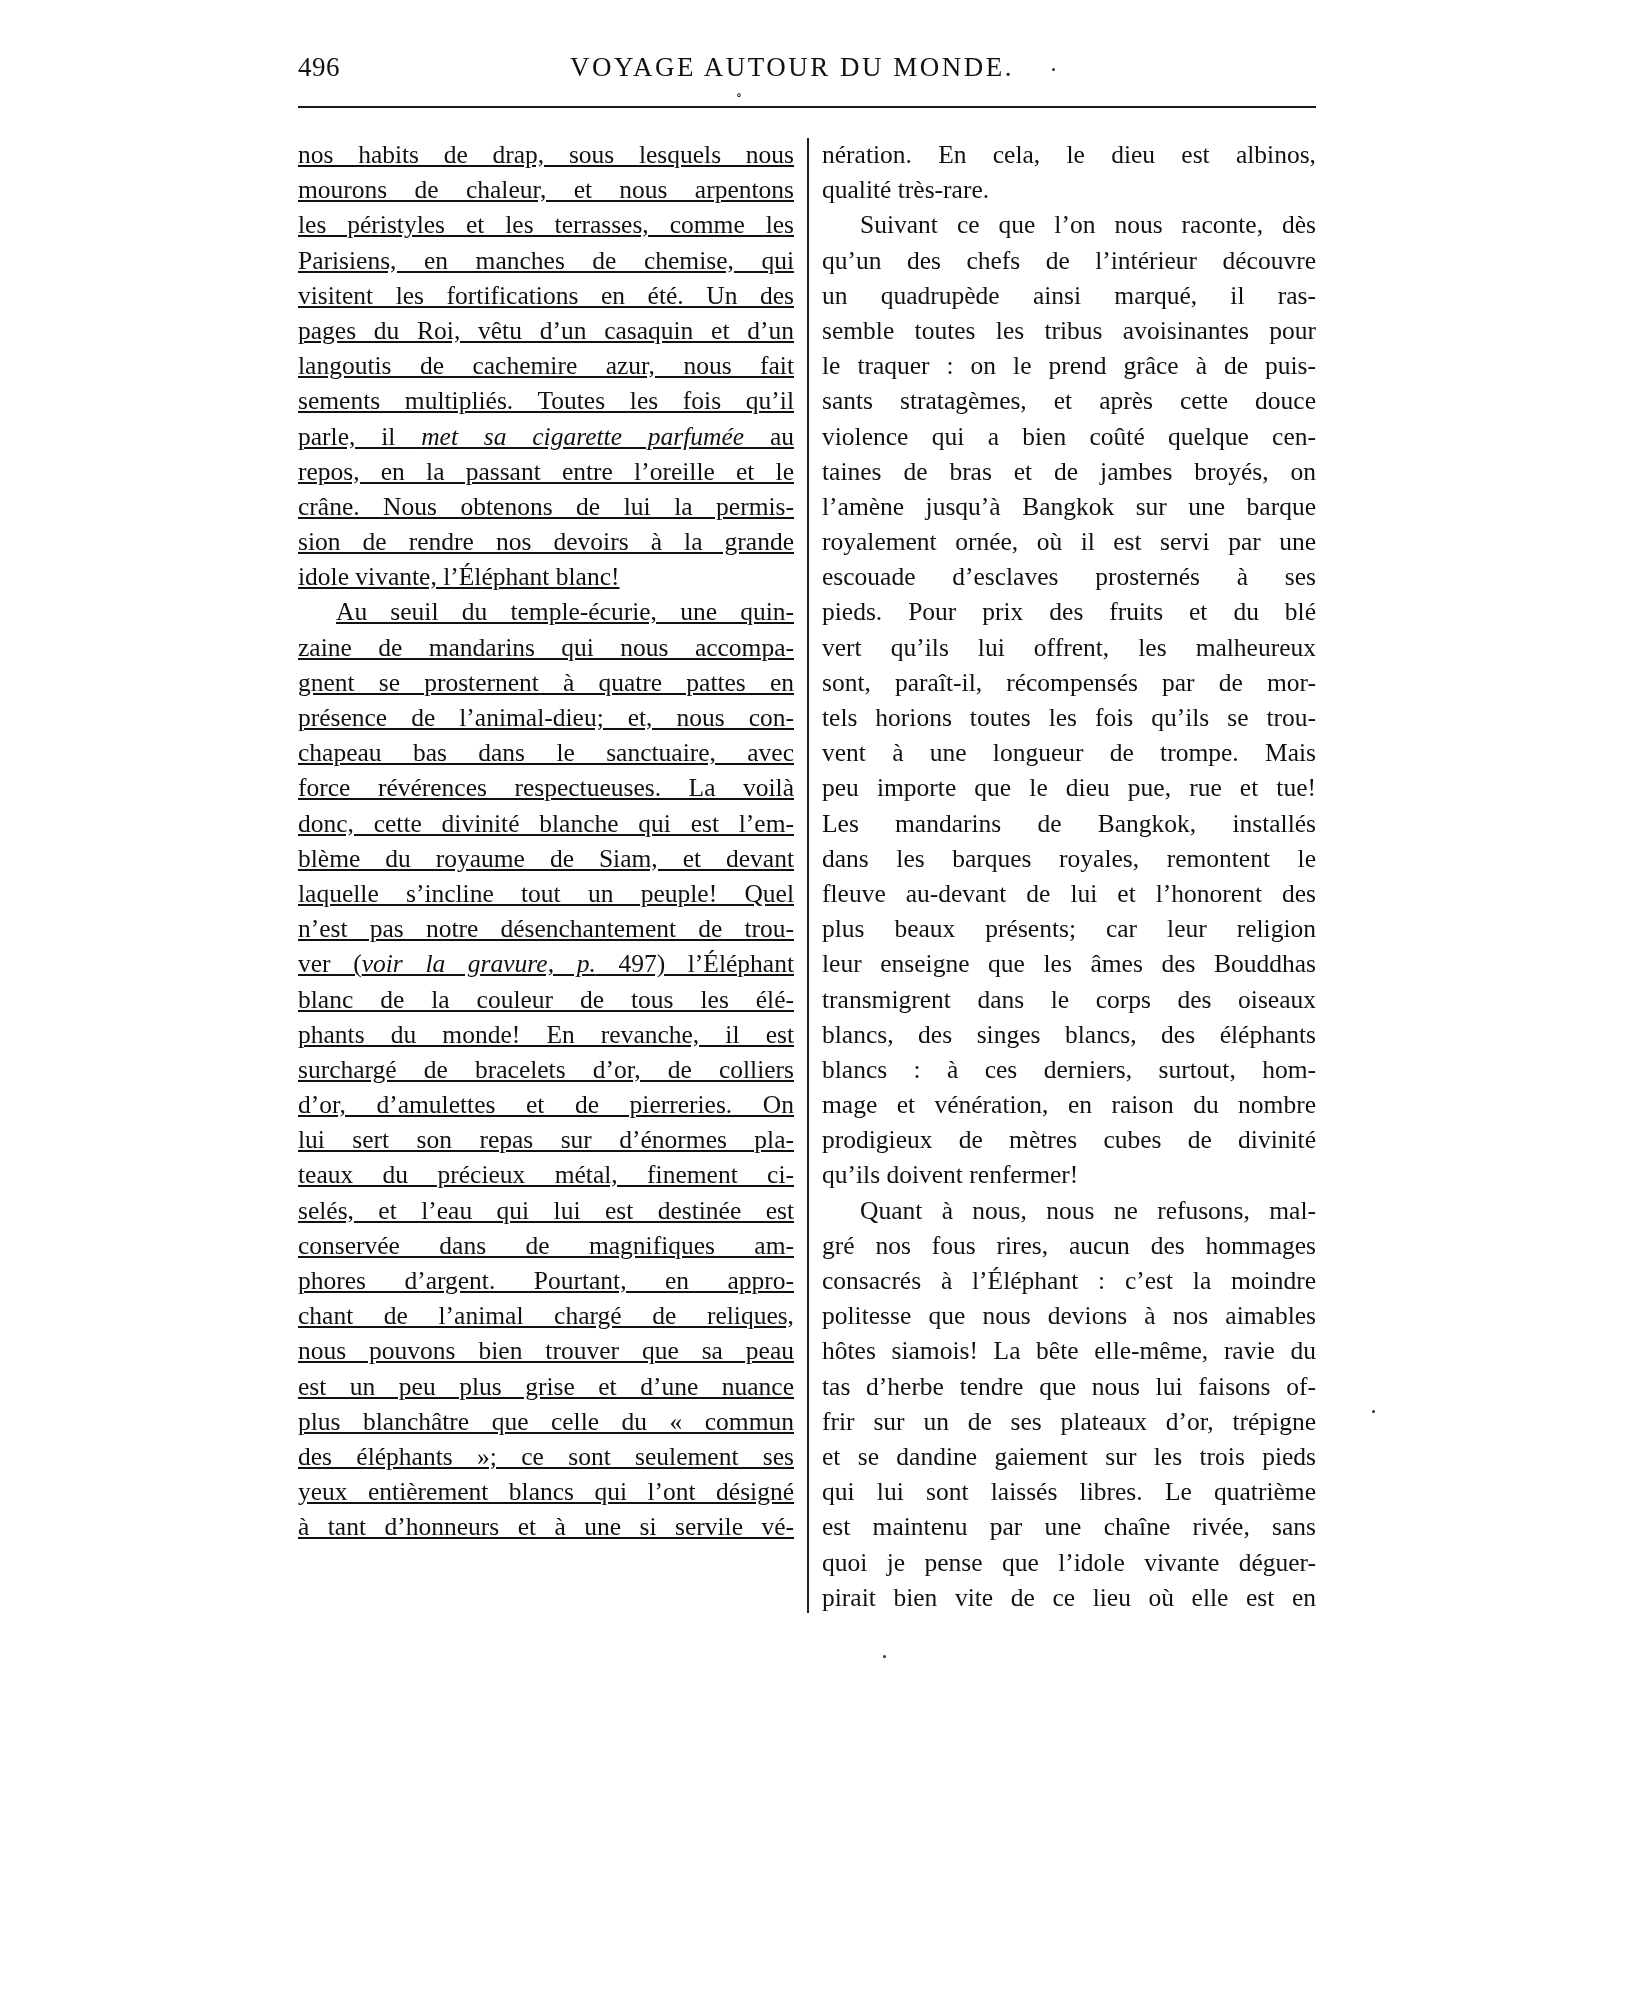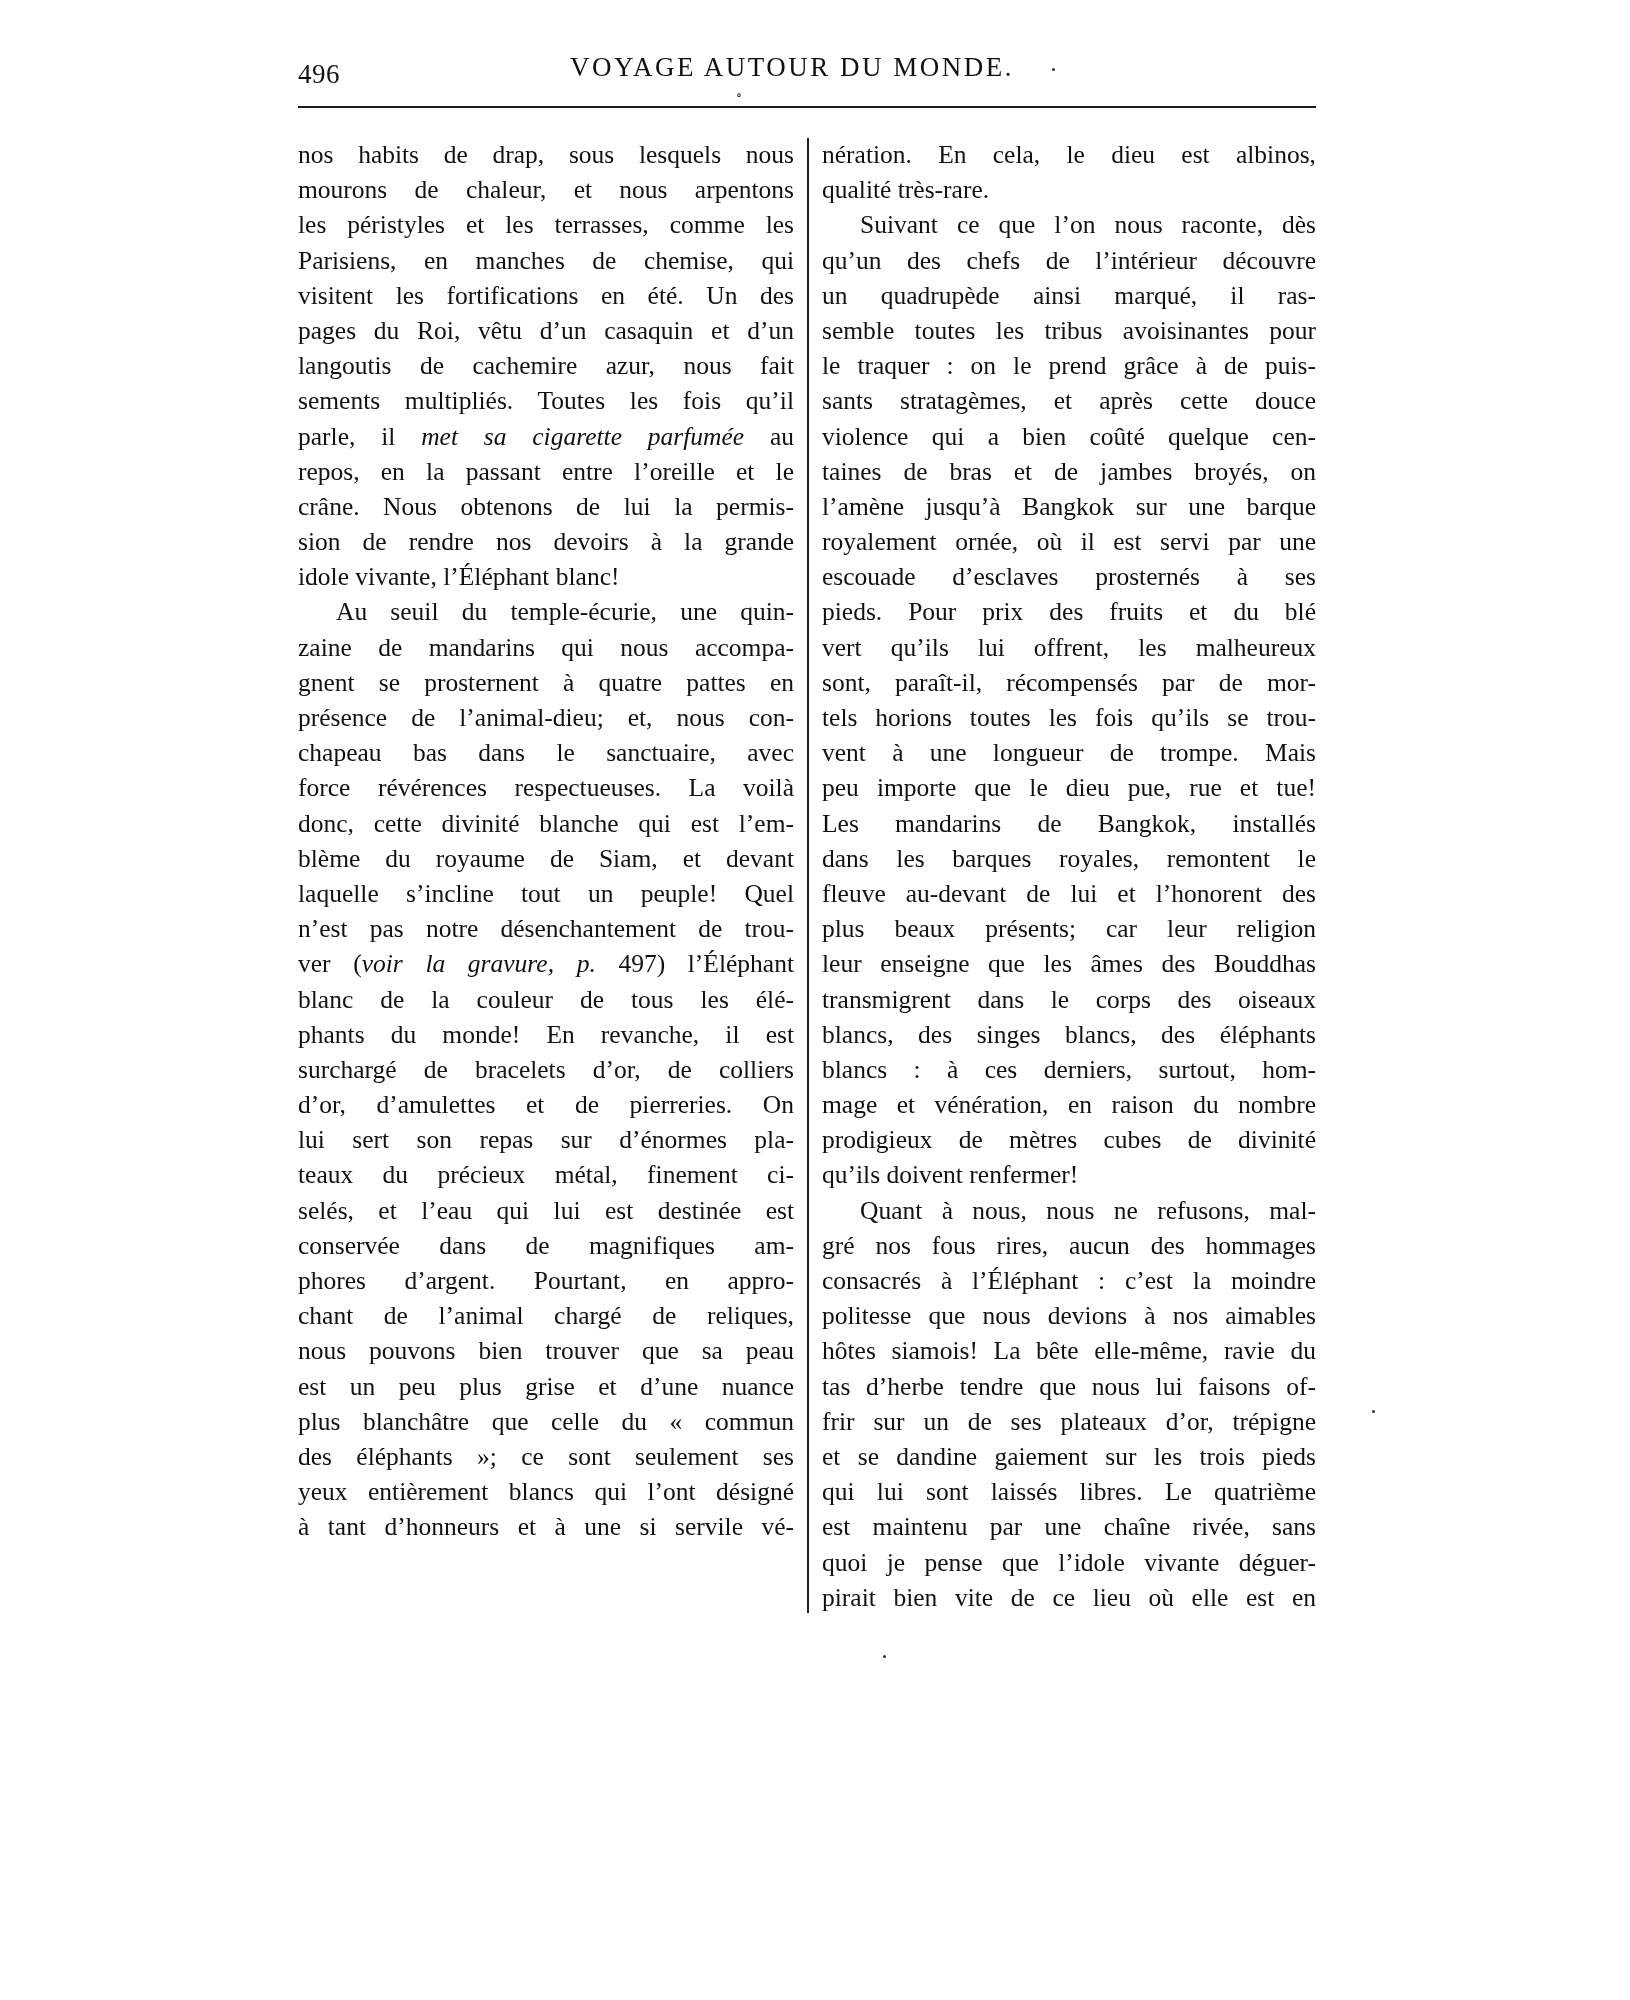--- a/index.html
+++ b/index.html
@@ -1,25 +1,25 @@
 <!DOCTYPE html>
 <html><head>
 <meta charset="utf-8">
 <style>
   html, body { margin: 0; padding: 0; background: #ffffff; }
   body { width: 1630px; height: 2000px; position: relative; overflow: hidden;
          font-family: "Liberation Serif", "DejaVu Serif", serif; color: #111; }
-  .page-number { position: absolute; left: 298px; top: 59px; font-size: 27px; letter-spacing: 0.5px; }
+  .page-number { position: absolute; left: 298px; top: 52px; font-size: 27px; letter-spacing: 0.5px; }
   .running-title { position: absolute; left: 532px; width: 520px; top: 52px; text-align: center;
                    font-size: 27px; letter-spacing: 2.5px; }
   .ornament { position: absolute; left: 736px; top: 88px; font-size: 12px; }
   .header-rule { position: absolute; left: 298px; top: 106px; width: 1018px; height: 0;
                  border-top: 2px solid #1a1a1a; }
   .column { position: absolute; top: 137px; width: 496px; font-size: 25.5px; line-height: 35.2px; }
-  .col-left { left: 298px; }
+  .col-left { left: 298px; text-decoration: underline; }
   .col-right { left: 822px; width: 494px; }
   .column-divider { position: absolute; left: 807px; top: 138px; width: 0; height: 1475px;
                     border-left: 2px solid #222; }
   .line { display: block; white-space: nowrap; text-align: justify; text-align-last: justify; height: 35.2px; }
   .line.last { text-align-last: left; }
   .line.indent { padding-left: 38px; }
   em { font-style: italic; }
   .speck { position: absolute; width: 3px; height: 3px; background: #333; border-radius: 50%; }
 </style>
 </head>

